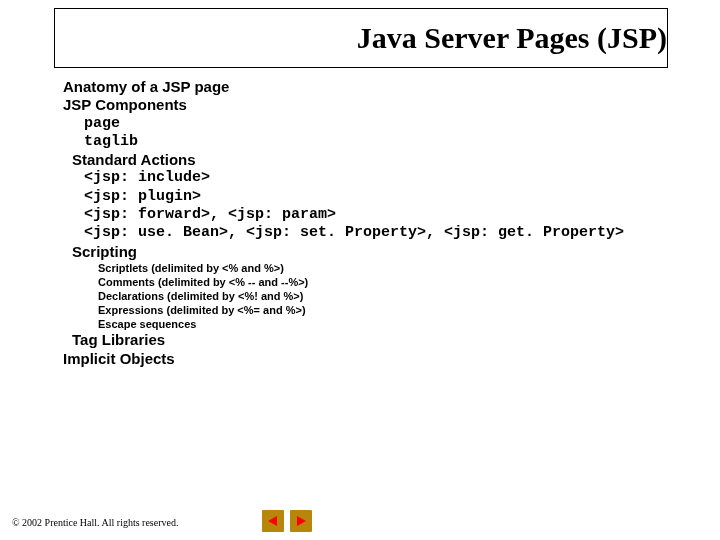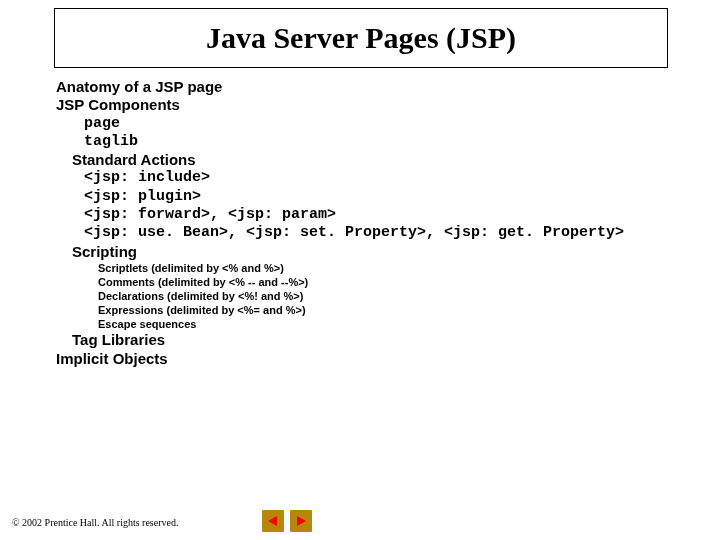--- a/index.html
+++ b/index.html
@@ -20,38 +20,38 @@
   }
   .title-box {
     position: absolute;
     left: 54px;
     top: 8px;
     width: 612px;
     height: 58px;
     border: 1px solid #000;
     display: flex;
     align-items: center;
-    justify-content: center;
+    justify-content: flex-end;
   }
   .title-text {
     font-size: 30px;
     font-weight: bold;
     font-family: "Times New Roman", Times, serif;
   }
   .outline {
     position: absolute;
     left: 54px;
     top: 78px;
     width: 630px;
     font-family: Arial, Helvetica, sans-serif;
     font-weight: bold;
     font-size: 15px;
     line-height: 1.22;
   }
-  .l1 { margin-left: 2px; }
+  .l1 { margin-left: 9px; }
   .l2 { margin-left: 18px; }
   .l3 { margin-left: 44px; }
   .mono {
     font-family: "Courier New", Courier, monospace;
     margin-left: 30px;
   }
   .small {
     font-size: 11px;
     line-height: 1.28;
   }

